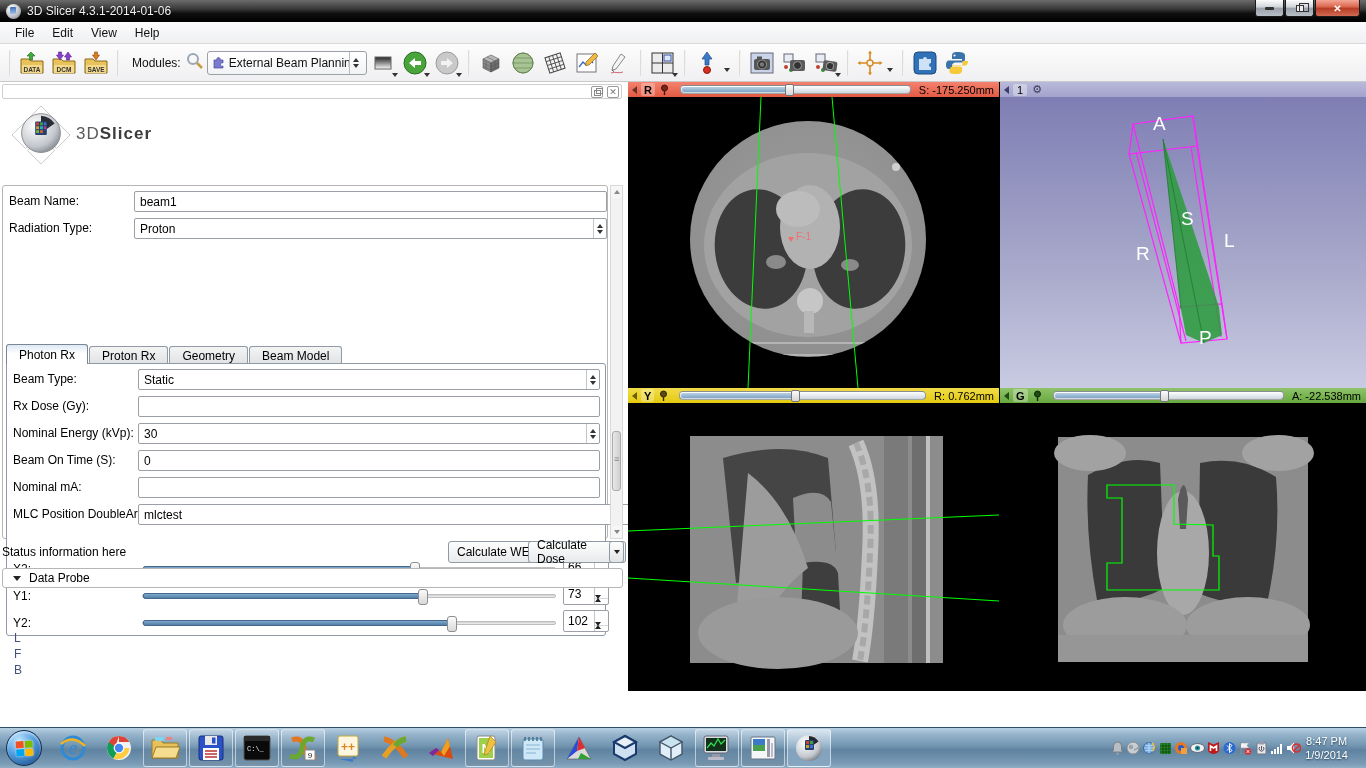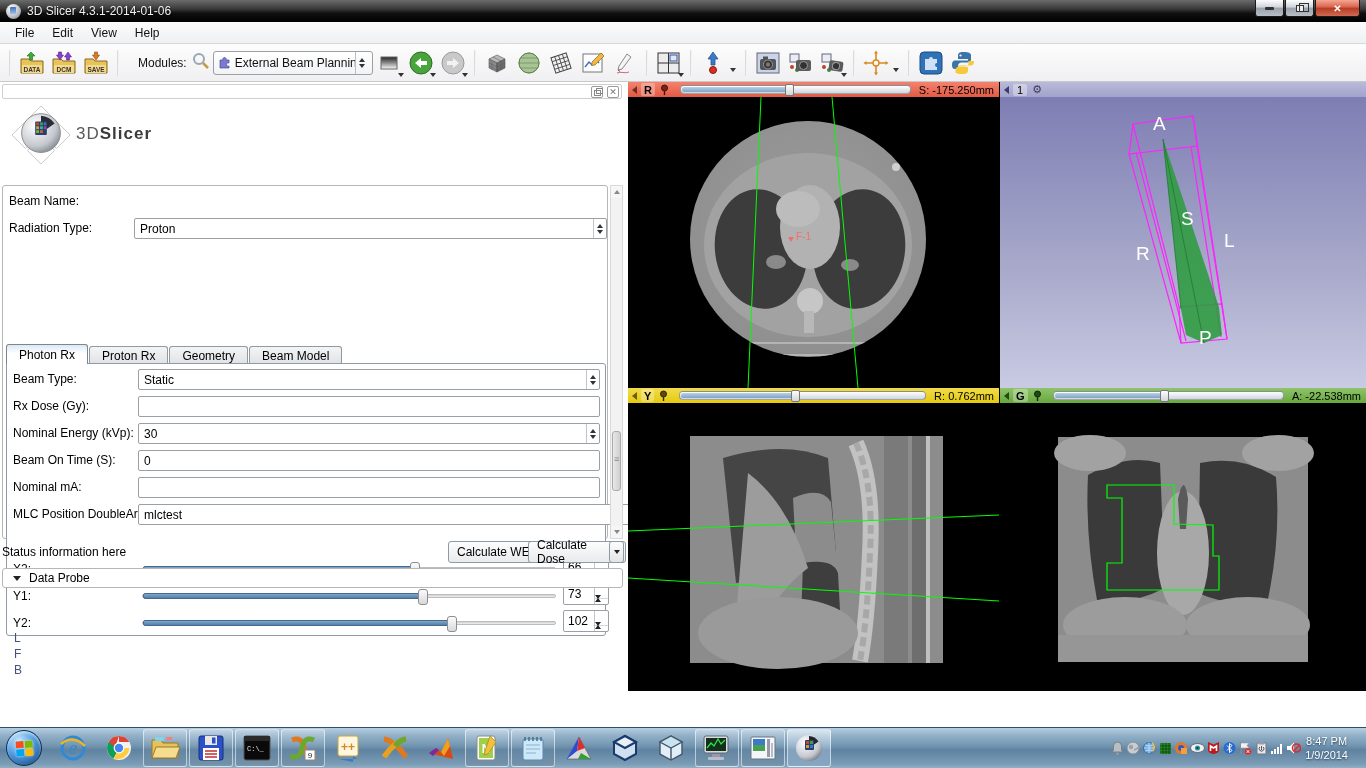--- a/index.html
+++ b/index.html
@@ -39,21 +39,21 @@
     display:flex; align-items:center; padding-left:4px; color:#111; }
   .tsep { width:2px; height:26px; margin:0 5px;
     background:linear-gradient(90deg,#cfcfcf,#fff); border-radius:1px; flex:0 0 auto;}
   .tbtn { width:32px; height:32px; display:flex; align-items:center; justify-content:center;
     position:relative; flex:0 0 auto; }
   .tbtn svg { display:block; }
   .caret { position:absolute; right:1px; bottom:2px; width:0; height:0;
     border-left:3px solid transparent; border-right:3px solid transparent; border-top:4px solid #333; }
   .caret-sep { width:0; height:0; border-left:3px solid transparent; border-right:3px solid transparent;
     border-top:4px solid #333; margin:14px 4px 0 1px; }
-  #modules-label { margin:0 4px 0 14px; }
+  #modules-label { margin:0 4px 0 8px; }
   #module-combo { width:160px; height:24px; border:1px solid #9aa0a6; border-radius:3px;
     background:linear-gradient(#fff,#f2f3f5); display:flex; align-items:center; padding:0 4px; margin-left:2px;}
   #module-combo .combo-text { flex:1; font-size:12px; margin-left:4px; white-space:nowrap; overflow:hidden;}
   .spin-col { width:13px; height:100%; border-left:1px solid #b9bec4; display:flex; flex-direction:column;
     align-items:center; justify-content:center; gap:2px; }
   .spin-col .up { width:0;height:0;border-left:3.5px solid transparent;border-right:3.5px solid transparent;border-bottom:4px solid #333;}
   .spin-col .dn { width:0;height:0;border-left:3.5px solid transparent;border-right:3.5px solid transparent;border-top:4px solid #333;}
 
   
   #main { position:absolute; left:0; top:82px; width:1366px; height:645px; background:#fff; }
@@ -417,20 +417,23 @@
           <rect x="27" y="27" width="3" height="3" fill="#80b040"></rect>
             <rect x="31" y="27" width="3" height="3" fill="#d06030"></rect>
         </g>
       </svg>
       <span id="logo-text"><span>3D</span><b>Slicer</b></span>
     </div>
 
     <div id="form-group">
 
       <span class="flabel" style="top:8px;">Beam Name:</span>
+      <div class="finput" style="left:131px; top:5px; width:473px;">
+        <span>beam1</span>
+        </div>
 
       <span class="flabel" style="top:35px;">Radiation Type:</span>
       <div class="finput fcombo" style="left:131px; top:32px; width:473px;">
         <span class="val">Proton</span>
         <span class="spin-col">
             <span class="up"></span>
             <span class="dn"></span>
           </span>
         </div>
 

